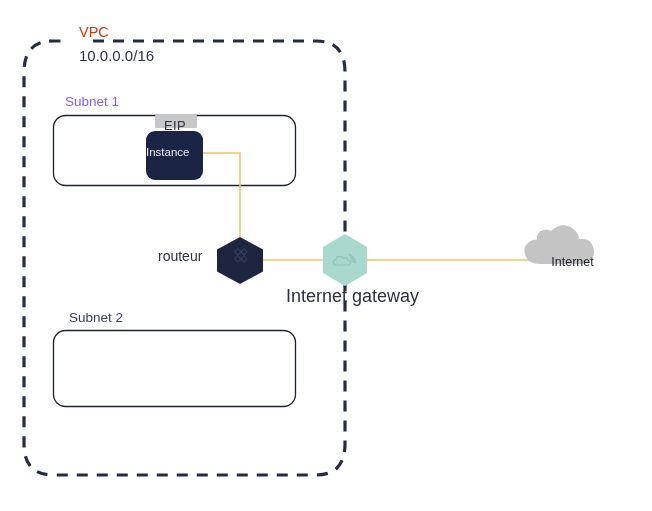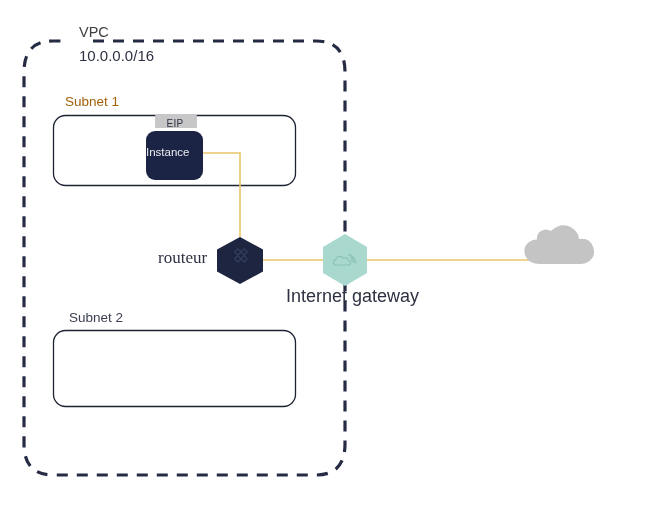--- a/index.html
+++ b/index.html
@@ -29,34 +29,34 @@
     position: absolute;
     white-space: nowrap;
     color: #2d3142;
     font-family: "Liberation Sans", sans-serif;
   }
   
   #vpc-title {
     left: 79px;
     top: 24px;
     font-size: 14.5px;
-    color: #404040;
+    color: #c2410c;
   }
   #vpc-cidr {
     left: 79px;
     top: 47px;
     font-size: 15px;
     color: #2d3142;
   }
   
   #subnet1-title {
     left: 65px;
     top: 94px;
     font-size: 13.5px;
-    color: #a16207;
+    color: #8b5cf6;
   }
   #subnet2-title {
     left: 69px;
     top: 310px;
     font-size: 13.5px;
     color: #3a3f51;
   }
   
   #instance-label {
     left: 146px;
@@ -64,30 +64,29 @@
     width: 40px;
     text-align: center;
     font-size: 11.5px;
     color: #e9ecf2;
   }
   #eip-label {
     left: 155px;
     top: 118px;
     width: 40px;
     text-align: center;
-    font-size: 10px;
+    font-size: 13px;
     color: #2d3142;
     letter-spacing: 0.3px;
   }
   #router-label {
     left: 158px;
     top: 248px;
-    font-size: 17px;
+    font-size: 14px;
     color: #2d3142;
-    font-family: Liberation Serif, serif;
   }
   #igw-label {
     left: 286px;
     top: 286px;
     font-size: 18px;
     color: #2d3142;
   }
   #internet-label {
     left: 522px;
     top: 255px;
@@ -162,14 +161,15 @@
   <div class="lbl" id="subnet2-title">Subnet 2</div>
 
   <div class="lbl" id="eip-label">EIP</div>
 
   <div class="lbl" id="instance-label">Instance</div>
 
   <div class="lbl" id="router-label">routeur</div>
 
   <div class="lbl" id="igw-label">Internet gateway</div>
 
+  <div class="lbl" id="internet-label">Internet</div>
 
 </div>
 
 </body></html>

